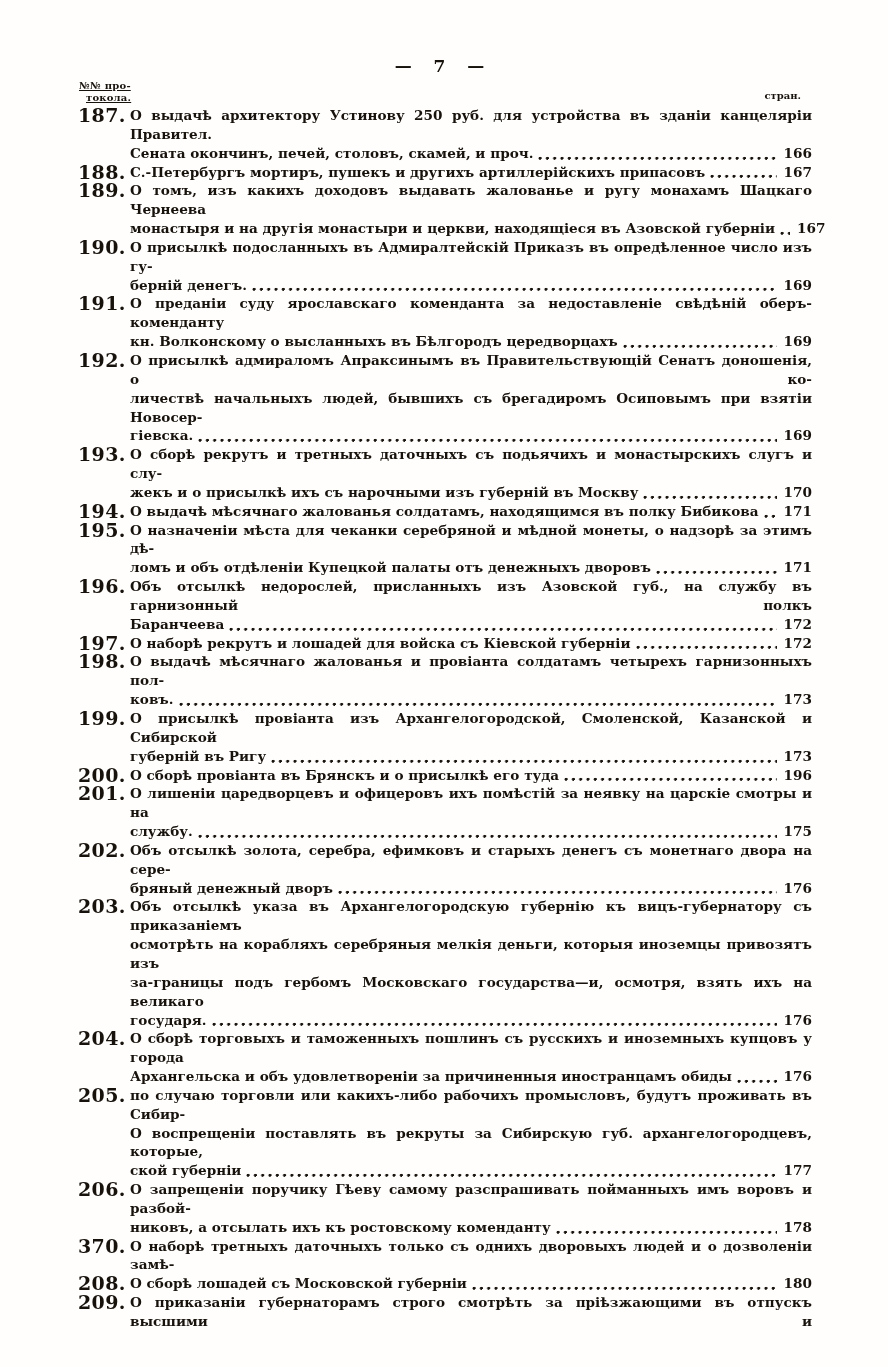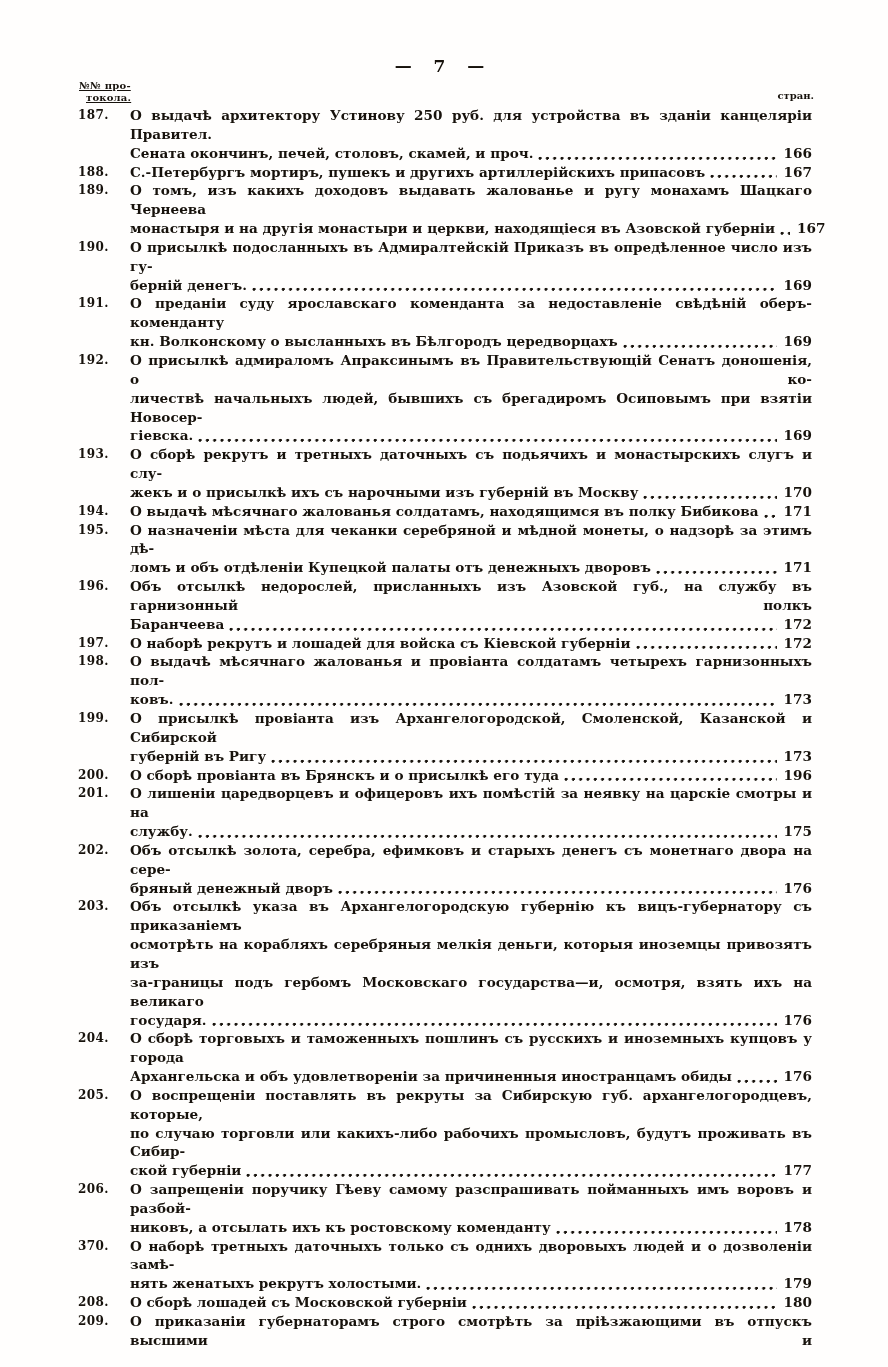--- a/index.html
+++ b/index.html
@@ -25,34 +25,34 @@
     position: absolute;
     top: 80px; left: 79px;
     font-size: 10px;
     line-height: 11.5px;
     letter-spacing: .2px;
     text-decoration: underline;
   }
   .head-left .l2 { padding-left: 7px; }
   .head-right {
     position: absolute;
-    top: 90px; right: 74px;
+    top: 90px; right: 87px;
     font-size: 10px;
   }
   .toc {
     position: absolute;
     top: 106px; left: 78px; right: 76px;
     font-size: 13.6px;
     line-height: 18.85px;
   }
   .entry { display: flex; align-items: flex-start; }
   .num {
     flex: 0 0 52px;
     width: 52px;
-    font-size: 12px;
+    font-size: 19px;
     letter-spacing: .4px;
   }
   .body { flex: 1 1 auto; min-width: 0; }
   .line.fill { text-align: justify; text-align-last: justify; }
   .line.last { display: flex; align-items: flex-start; }
   .line.last .t { flex: 0 0 auto; }
   .leader {
     flex: 1 1 auto;
     min-width: 10px;
     align-self: flex-end;
@@ -271,22 +271,22 @@
           <div class="line last">
             <span class="t">Архангельска и объ удовлетвореніи за причиненныя иностранцамъ обиды</span>
             <span class="leader"></span>
             <span class="pg">176</span>
           </div>
         </div>
       </div>
       <div class="entry">
         <div class="num">205.</div>
         <div class="body">
+          <div class="line fill">по случаю торговли или какихъ-либо рабочихъ промысловъ, будутъ проживать въ Сибир-</div>
           <div class="line fill">О воспрещеніи поставлять въ рекруты за Сибирскую губ. архангелогородцевъ, которые,</div>
-          <div class="line fill">по случаю торговли или какихъ-либо рабочихъ промысловъ, будутъ проживать въ Сибир-</div>
           <div class="line last">
             <span class="t">ской губерніи</span>
             <span class="leader"></span>
             <span class="pg">177</span>
           </div>
         </div>
       </div>
       <div class="entry">
         <div class="num">206.</div>
         <div class="body">
@@ -295,25 +295,20 @@
             <span class="t">никовъ, а отсылать ихъ къ ростовскому коменданту</span>
             <span class="leader"></span>
             <span class="pg">178</span>
           </div>
         </div>
       </div>
       <div class="entry">
         <div class="num">370.</div>
         <div class="body">
           <div class="line fill">О наборѣ третныхъ даточныхъ только съ однихъ дворовыхъ людей и о дозволеніи замѣ-</div>
-          <div class="line last">
-            <span class="t">нять женатыхъ рекрутъ холостыми.</span>
-            <span class="leader"></span>
-            <span class="pg">179</span>
-          </div>
         </div>
       </div>
       <div class="entry">
         <div class="num">208.</div>
         <div class="body">
           <div class="line last">
             <span class="t">О сборѣ лошадей съ Московской губерніи</span>
             <span class="leader"></span>
             <span class="pg">180</span>
           </div>

